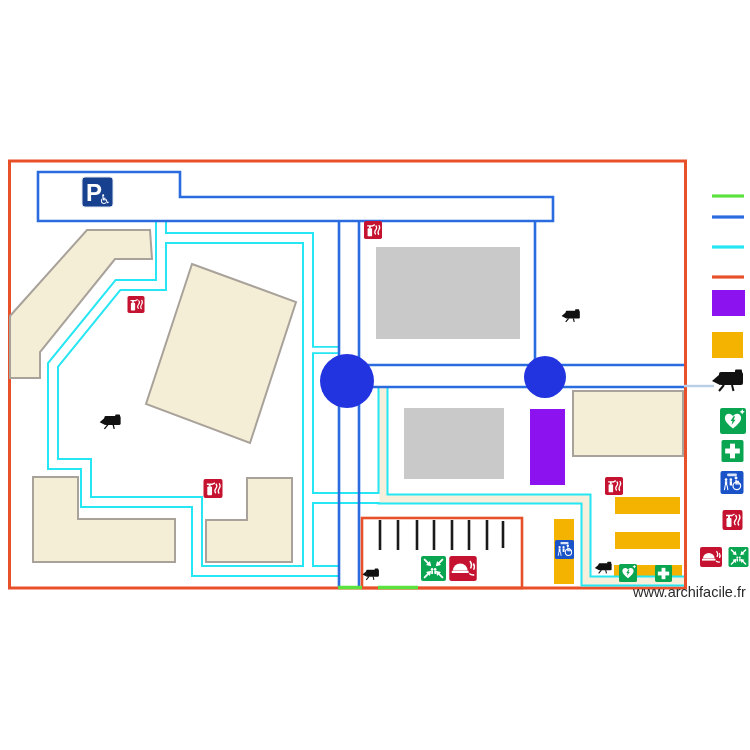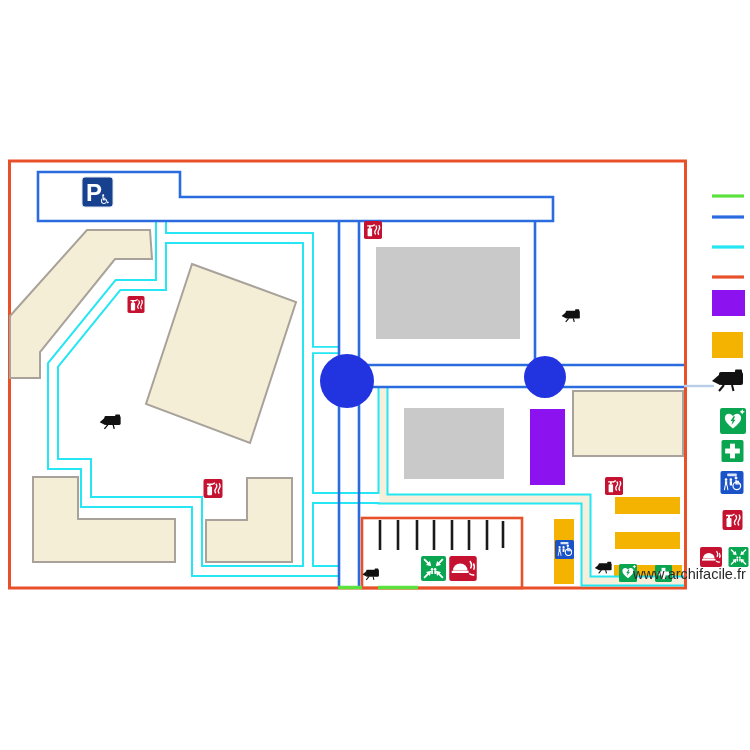--- a/index.html
+++ b/index.html
@@ -1,19 +1,19 @@
 <!DOCTYPE html>
 <html><head>
 <meta charset="utf-8">
 <style>
   html,body{margin:0;padding:0;background:#ffffff;}
   #stage{position:relative;width:750px;height:750px;background:#ffffff;overflow:hidden;
          font-family:"Liberation Sans","DejaVu Sans",sans-serif;}
   #plan{position:absolute;left:0;top:0;}
-  #watermark{position:absolute;left:633px;top:566px;font-size:14.5px;color:#2a2a2a;
+  #watermark{position:absolute;left:633px;top:584px;font-size:14.5px;color:#2a2a2a;
              font-family:"Liberation Sans","DejaVu Sans",sans-serif;white-space:nowrap;}
 </style>
 </head>
 <body>
 
 <div id="stage">
 <svg id="plan" width="750" height="750" viewBox="0 0 750 750">
 
   <defs>
 

